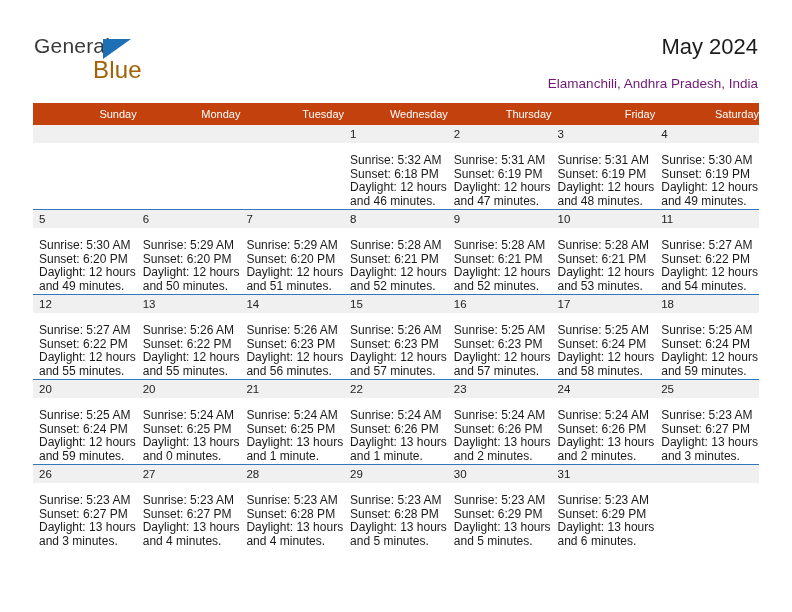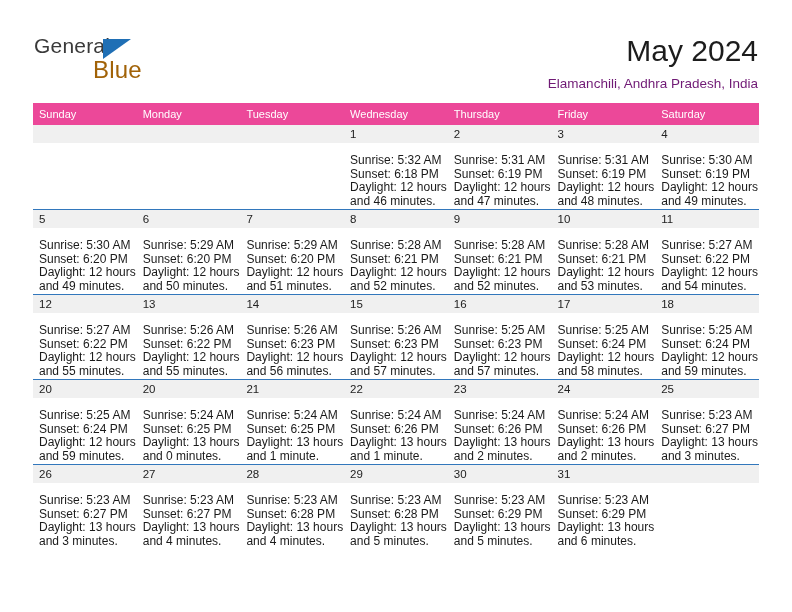--- a/index.html
+++ b/index.html
@@ -60,21 +60,21 @@
     top: 22px;
     font-size: 24px;
     letter-spacing: 0.2px;
     color: #a16207;
     font-family: "Liberation Sans", sans-serif;
   }
   .title {
     position: absolute;
     right: 34px;
     top: 34px;
-    font-size: 30px;
+    font-size: 22px;
     color: #1c1c1c;
     text-align: right;
     white-space: nowrap;
     font-weight: normal;
   }
   .subtitle {
     position: absolute;
     right: 34px;
     top: 76px;
     font-size: 13.5px;
@@ -86,25 +86,25 @@
   
   .calendar {
     position: absolute;
     left: 33px;
     top: 103px;
     width: 726px;
     border-collapse: collapse;
     table-layout: fixed;
   }
   .calendar th {
-    background: #ec4899;
+    background: #c2410c;
     color: #ffffff;
     font-size: 11px;
     font-weight: normal;
-    text-align: left;
+    text-align: right;
     padding: 5px 0 5px 6px;
     height: 12px;
     border: none;
   }
   .calendar td {
     vertical-align: top;
     padding: 0;
     width: 103.7px;
     height: 84px;
     border: none;

